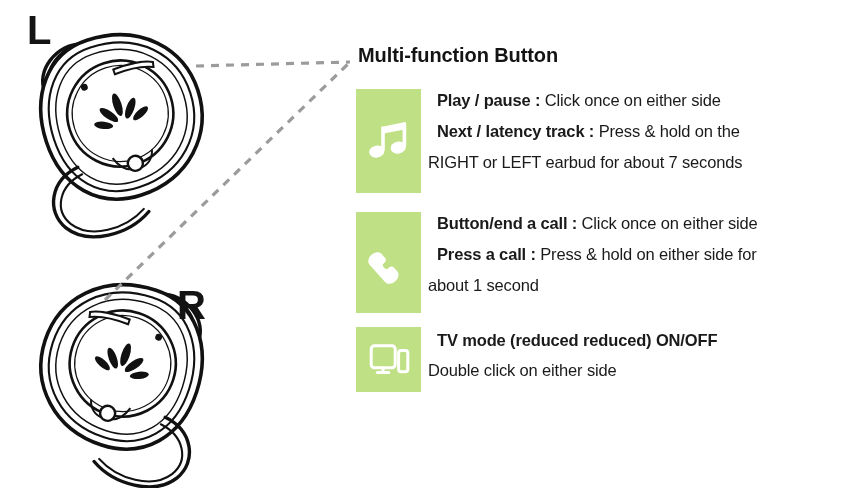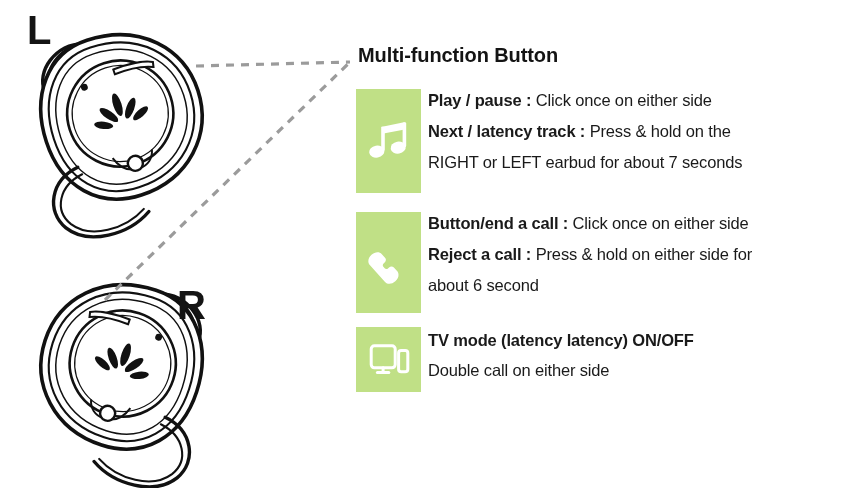--- a/index.html
+++ b/index.html
@@ -55,21 +55,21 @@
     position:absolute;left:72px;top:-4px;
     width:424px;
   }
   .line{
     font-size:16.5px;
     line-height:31px;
     color:#1a1a1a;
     white-space:nowrap;
     letter-spacing:-0.15px;
   }
-  .line b{font-weight:700;}
+  .line b{font-weight:700;margin-left:9px;}
   #row-2 .line{line-height:30px;}
   #row-2 .row-text{top:-2px;}
 </style>
 </head>
 <body>
 
 <div id="canvas">
 
   <div class="illus">
 
@@ -187,24 +187,24 @@
                      C8.8 38.8 5.4 36.0 5.4 32.4 L5.4 9.6
                      C5.4 6.0 8.8 3.2 13.5 3.2 Z" fill="#ffffff"></path>
           </g>
         </svg>
       </div>
       <div class="row-text">
         <div class="line">
           <b>Button/end a call :</b><span> Click once on either side</span>
         </div>
         <div class="line">
-          <b>Reject a call :</b><span> Press &amp; hold on either side for</span>
-        </div>
-        <div class="line">
-          <span>about 6 second</span>
+          <b>Press a call :</b><span> Press &amp; hold on either side for</span>
+        </div>
+        <div class="line">
+          <span>about 1 second</span>
         </div>
       </div>
     </div>
 
     <div class="row" id="row-2">
       <div class="icon-box">
         <svg width="44" height="40" viewBox="0 0 44 40">
 
           <path d="M4.2 9.0 C4.2 7.2 5.6 5.8 7.4 5.8 L25.0 5.8
                    C26.8 5.8 28.2 7.2 28.2 9.0 L28.2 24.6
@@ -212,22 +212,22 @@
                    C5.6 27.8 4.2 26.4 4.2 24.6 Z" fill="none" stroke="#ffffff" stroke-width="3.0" stroke-linejoin="round"></path>
 
           <path d="M10.4 32.6 L21.8 32.6" stroke="#ffffff" stroke-width="3.0" stroke-linecap="round"></path>
           <path d="M16.1 27.8 L16.1 32.6" stroke="#ffffff" stroke-width="3.0" stroke-linecap="round"></path>
 
           <rect x="31.6" y="10.4" width="9.2" height="21.4" rx="2.6" fill="none" stroke="#ffffff" stroke-width="3.0"></rect>
         </svg>
       </div>
       <div class="row-text">
         <div class="line">
-          <b>TV mode (latency latency) ON/OFF</b>
-        </div>
-        <div class="line">
-          <span>Double call on either side</span>
+          <b>TV mode (reduced reduced) ON/OFF</b>
+        </div>
+        <div class="line">
+          <span>Double click on either side</span>
         </div>
       </div>
     </div>
 
   </div>
 </div>
 
 </body></html>

